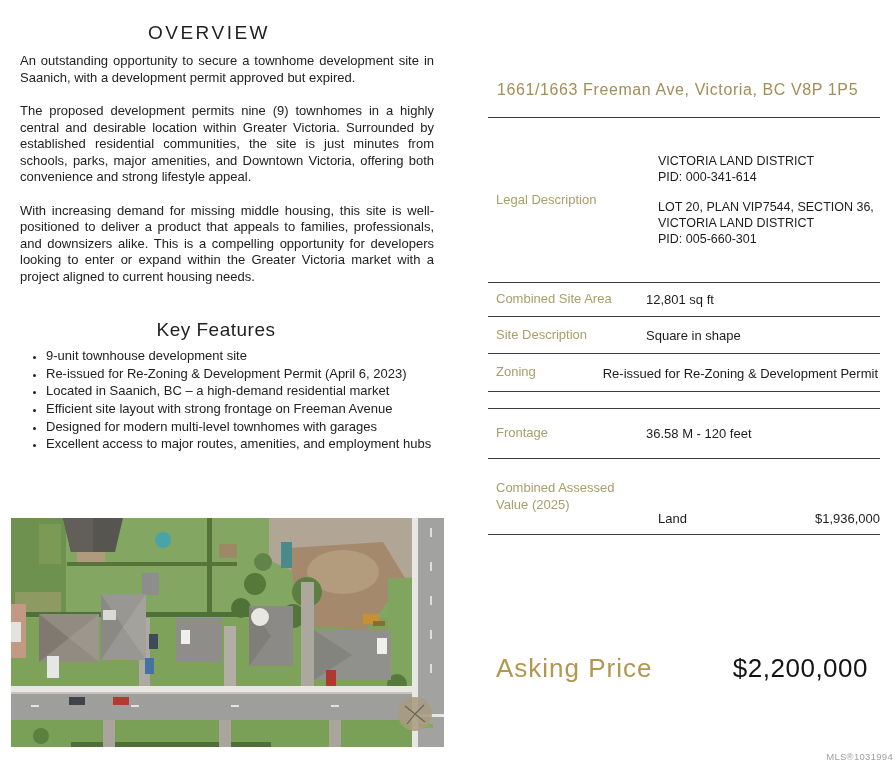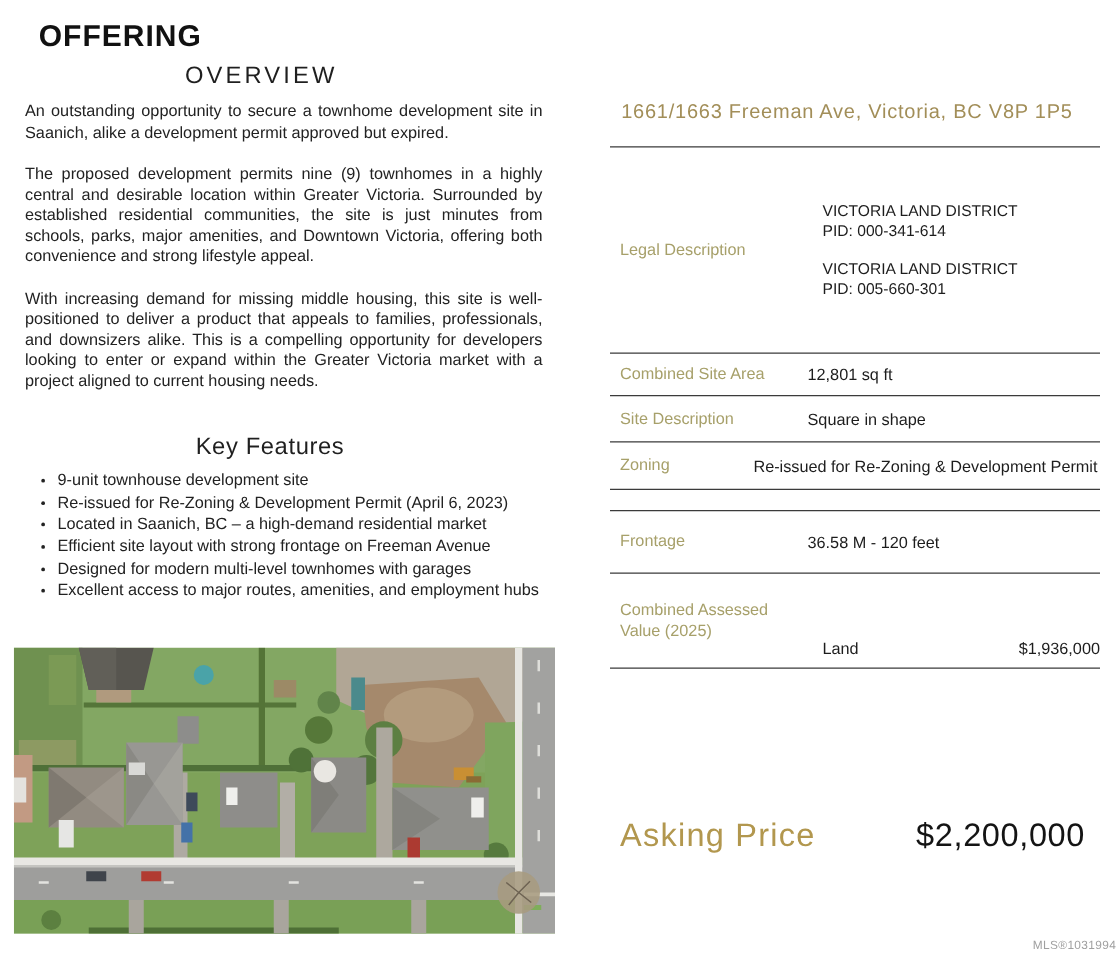--- a/index.html
+++ b/index.html
@@ -66,23 +66,22 @@
   }
   .asking-label{font-size:26px;letter-spacing:1px;color:#b2974e;font-weight:400;}
   .asking-value{font-size:26px;letter-spacing:.5px;color:#141414;font-weight:400;}
   
   .mls{position:absolute;right:3px;top:751px;font-size:9.5px;color:#a0a0a0;letter-spacing:.3px;}
 </style>
 </head>
 <body>
 
 <div class="left-col">
-  <h1 class="offering-title">OFFERING</h1>
   <h2 class="overview-heading">OVERVIEW</h2>
-  <p class="body-par">An outstanding opportunity to secure a townhome development site in Saanich, alike a development permit approved but expired.</p>
+  <p class="body-par">An outstanding opportunity to secure a townhome development site in Saanich, with a development permit approved but expired.</p>
   <p class="body-par">The proposed development permits nine (9) townhomes in a highly central and desirable location within Greater Victoria. Surrounded by established residential communities, the site is just minutes from schools, parks, major amenities, and Downtown Victoria, offering both convenience and strong lifestyle appeal.</p>
   <p class="body-par">With increasing demand for missing middle housing, this site is well-positioned to deliver a product that appeals to families, professionals, and downsizers alike. This is a compelling opportunity for developers looking to enter or expand within the Greater Victoria market with a project aligned to current housing needs.</p>
   <h2 class="features-heading">Key Features</h2>
   <ul class="features-list">
     <li>9-unit townhouse development site</li>
     <li>Re-issued for Re-Zoning &amp; Development Permit (April 6, 2023)</li>
     <li>Located in Saanich, BC – a high-demand residential market</li>
     <li>Efficient site layout with strong frontage on Freeman Avenue</li>
     <li>Designed for modern multi-level townhomes with garages</li>
     <li>Excellent access to major routes, amenities, and employment hubs</li>
@@ -193,20 +192,21 @@
 <div class="right-col">
   <h2 class="address-heading">1661/1663 Freeman Ave, Victoria, BC V8P 1P5</h2>
   <div class="rule"></div>
 
   <div class="drow row-legal">
     <div class="lbl">Legal Description</div>
     <div class="val">
       <div>VICTORIA LAND DISTRICT</div>
       <div>PID: 000-341-614</div>
       <div class="legal-gap"></div>
+      <div>LOT 20, PLAN VIP7544, SECTION 36,</div>
       <div>VICTORIA LAND DISTRICT</div>
       <div>PID: 005-660-301</div>
     </div>
   </div>
 
   <div class="drow row-area">
     <div class="lbl">Combined Site Area</div>
     <div class="val">12,801 sq ft</div>
   </div>
 

